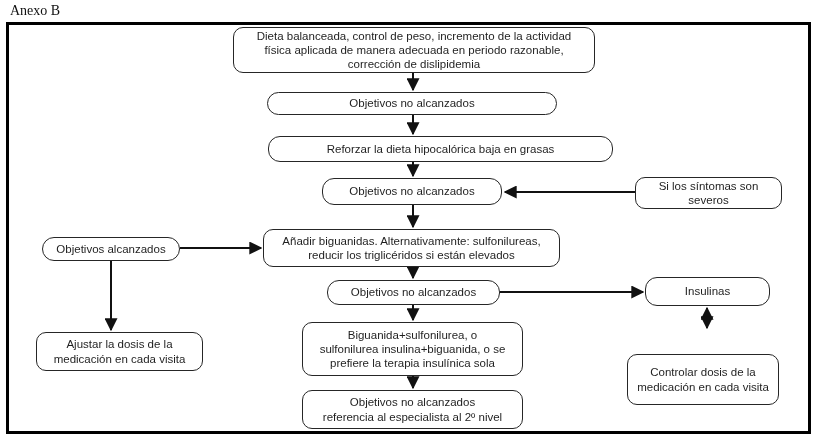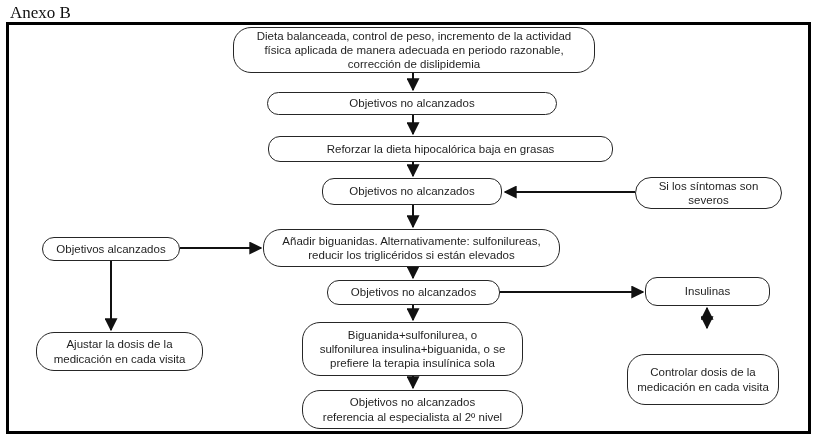--- a/index.html
+++ b/index.html
@@ -6,32 +6,32 @@
   .page{
     position:relative;
     width:819px;height:443px;
     background:#ffffff;
     font-family:"Liberation Sans", sans-serif;
     overflow:hidden;
   }
   .anexo{
     position:absolute;left:10px;top:3px;
     font-family:"Liberation Serif", serif;
-    font-size:17px;color:#111;
+    font-size:14px;color:#111;
   }
   .frame{
     position:absolute;left:6px;top:22px;width:805px;height:412px;
     border:3px solid #000;box-sizing:border-box;
   }
   .overlay{position:absolute;left:0;top:0;width:819px;height:443px;pointer-events:none;}
   .node{
     position:absolute;box-sizing:border-box;
     background:#ffffff;
     border:1.5px solid #262626;
-    border-radius:18px;
+    border-radius:10px;
     display:flex;align-items:center;justify-content:center;
     text-align:center;
     font-size:11.5px;line-height:1.22;color:#1f1f1f;
     white-space:pre-line;
     padding:1px 4px;
   }
   .pill{border-radius:12px;}
   
   .n-dieta{left:233px;top:27px;width:362px;height:46px;}
   .n-obj1{left:267px;top:92px;width:290px;height:23px;}

